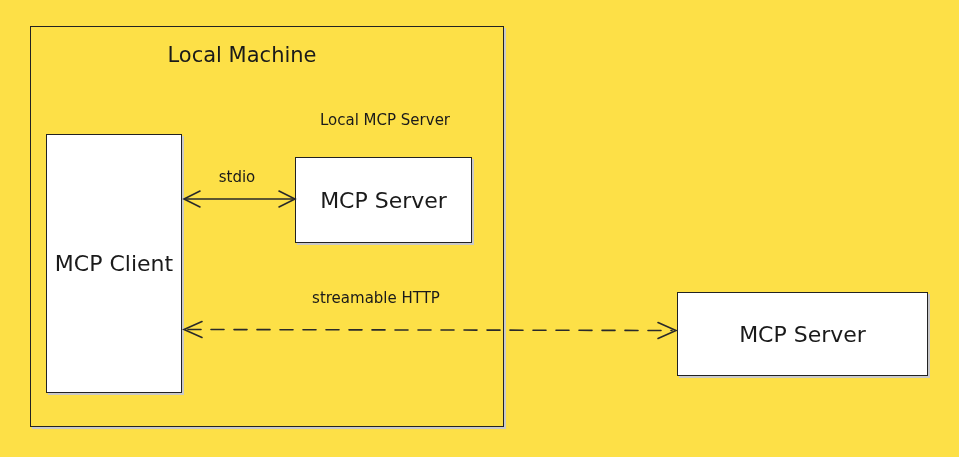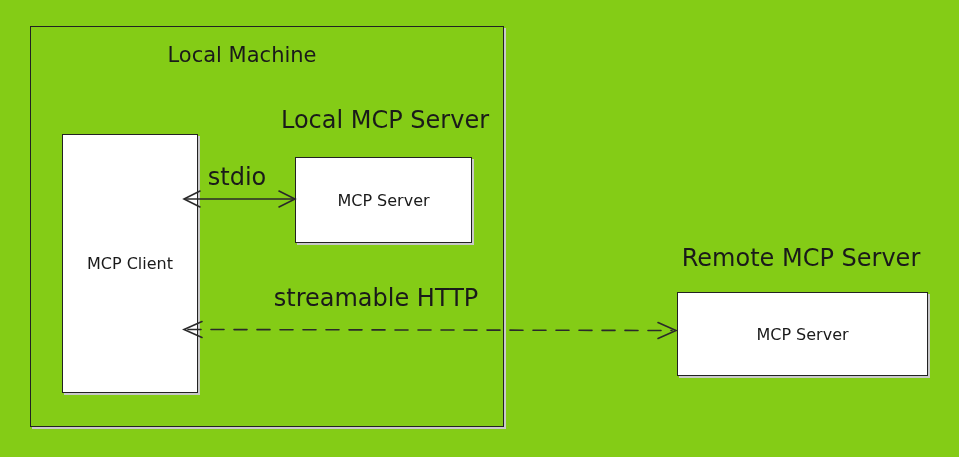--- a/index.html
+++ b/index.html
@@ -4,21 +4,21 @@
 <style>
   html, body {
     margin: 0;
     padding: 0;
     background: #ffffff;
   }
   .canvas {
     position: relative;
     width: 959px;
     height: 457px;
-    background: #84cc16;
+    background: #fde047;
     font-family: "DejaVu Sans", "Liberation Sans", sans-serif;
     color: #1a1a1a;
     overflow: hidden;
   }
   .box {
     position: absolute;
     box-sizing: border-box;
     border: 1.5px solid #222222;
     background: #ffffff;
     box-shadow: 2px 2px 0 #c9c9c9;
@@ -28,45 +28,45 @@
     align-items: center;
     justify-content: center;
   }
   #local-machine-box {
     left: 30px; top: 26px;
     width: 474px; height: 401px;
     background: transparent;
   }
   #mcp-client-box {
     left: 46px; top: 134px;
-    width: 136px; height: 259px; margin-left: 16px;
+    width: 136px; height: 259px;
   }
   #local-mcp-server-box {
     left: 295px; top: 157px;
     width: 177px; height: 86px;
   }
   #remote-mcp-server-box {
     left: 677px; top: 292px;
     width: 251px; height: 84px;
   }
   .lbl {
     position: absolute;
     transform: translateX(-50%);
     white-space: nowrap;
-    font-size: 24px;
+    font-size: 15px;
     line-height: 24px;
     color: #1a1a1a;
   }
   #local-machine-label   { left: 242px; top: 43px;  font-size: 21px; }
   #local-mcp-server-title{ left: 385px; top: 108px; }
   #remote-mcp-server-title{ left: 801px; top: 246px; }
   #stdio-label           { left: 237px; top: 165px; text-align: center; }
   #streamable-http-label { left: 376px; top: 286px; text-align: right; }
   .box-text {
-    font-size: 16px;
+    font-size: 22px;
     color: #1a1a1a;
   }
   svg.arrows {
     position: absolute;
     left: 0; top: 0;
     pointer-events: none;
   }
   svg.arrows path {
     stroke: #2a2a2a;
     stroke-width: 1.6;
@@ -84,21 +84,20 @@
 
   <div class="box center" id="mcp-client-box">
     <span class="box-text">MCP Client</span>
   </div>
 
   <div class="lbl" id="local-mcp-server-title">Local MCP Server</div>
   <div class="box center" id="local-mcp-server-box">
     <span class="box-text">MCP Server</span>
   </div>
 
-  <div class="lbl" id="remote-mcp-server-title">Remote MCP Server</div>
   <div class="box center" id="remote-mcp-server-box">
     <span class="box-text">MCP Server</span>
   </div>
 
   <div class="lbl" id="stdio-label">stdio</div>
   <div class="lbl" id="streamable-http-label">streamable HTTP</div>
 
   <svg class="arrows" width="959" height="457" viewBox="0 0 959 457">
 
     <g>

